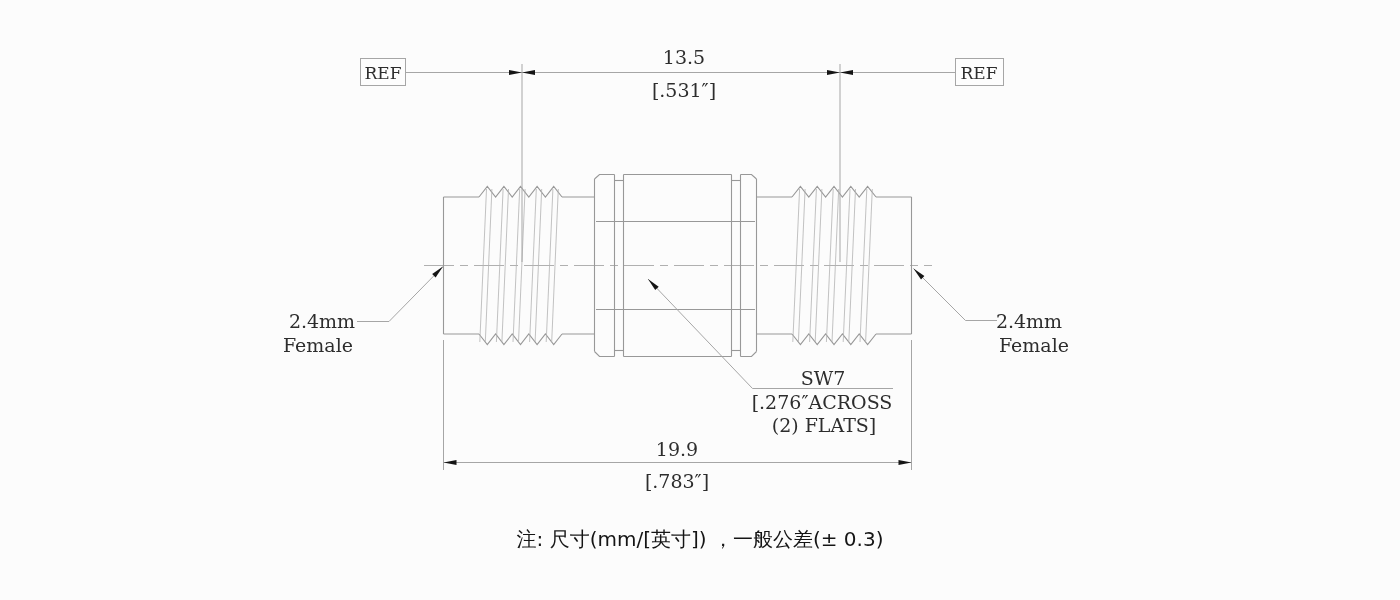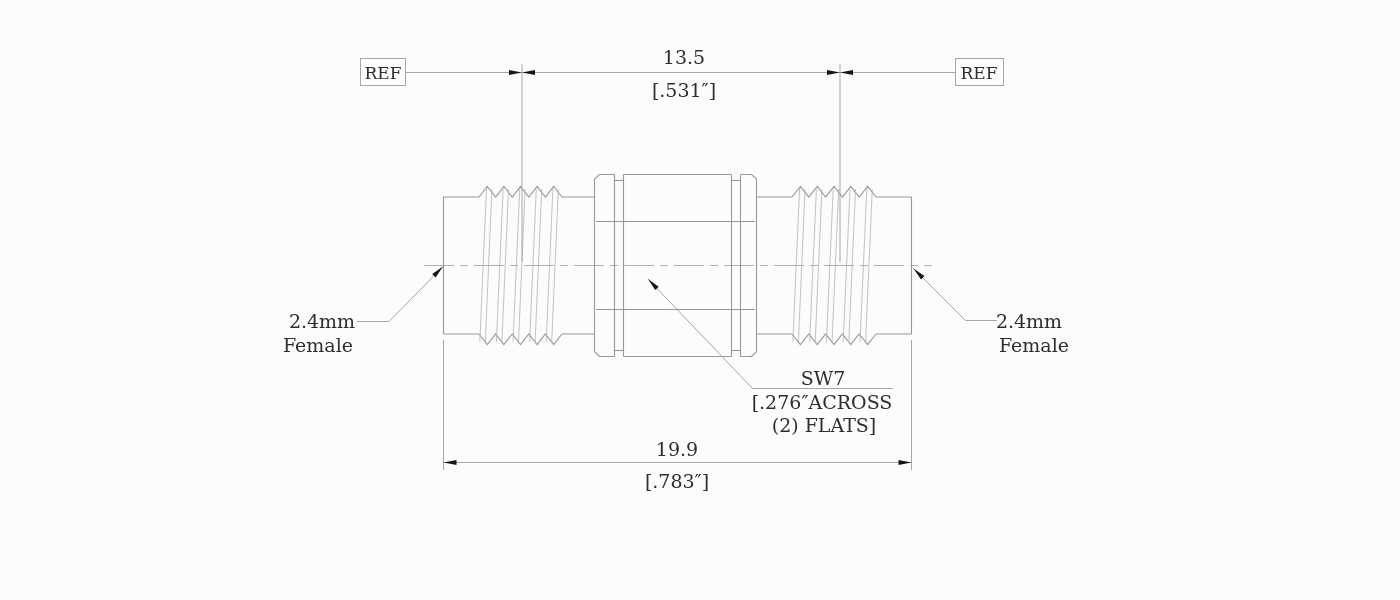--- a/index.html
+++ b/index.html
@@ -143,13 +143,14 @@
     <text class="cad" x="1034" y="352" text-anchor="middle">Female</text>
 
     <text class="cad" x="823" y="385" text-anchor="middle">SW7</text>
     <text class="cad" x="822" y="409" text-anchor="middle">[.276″ACROSS</text>
     <text class="cad" x="824" y="432" text-anchor="middle">(2) FLATS]</text>
 
     <text class="cad" x="677" y="456" text-anchor="middle">19.9</text>
     <text class="cad" x="677" y="488" text-anchor="middle">[.783″]</text>
   </svg>
 
+  <div class="note-line note-zh">注: 尺寸(mm/[英寸]) ，一般公差(± 0.3)</div>
 </div>
 
 </body></html>

